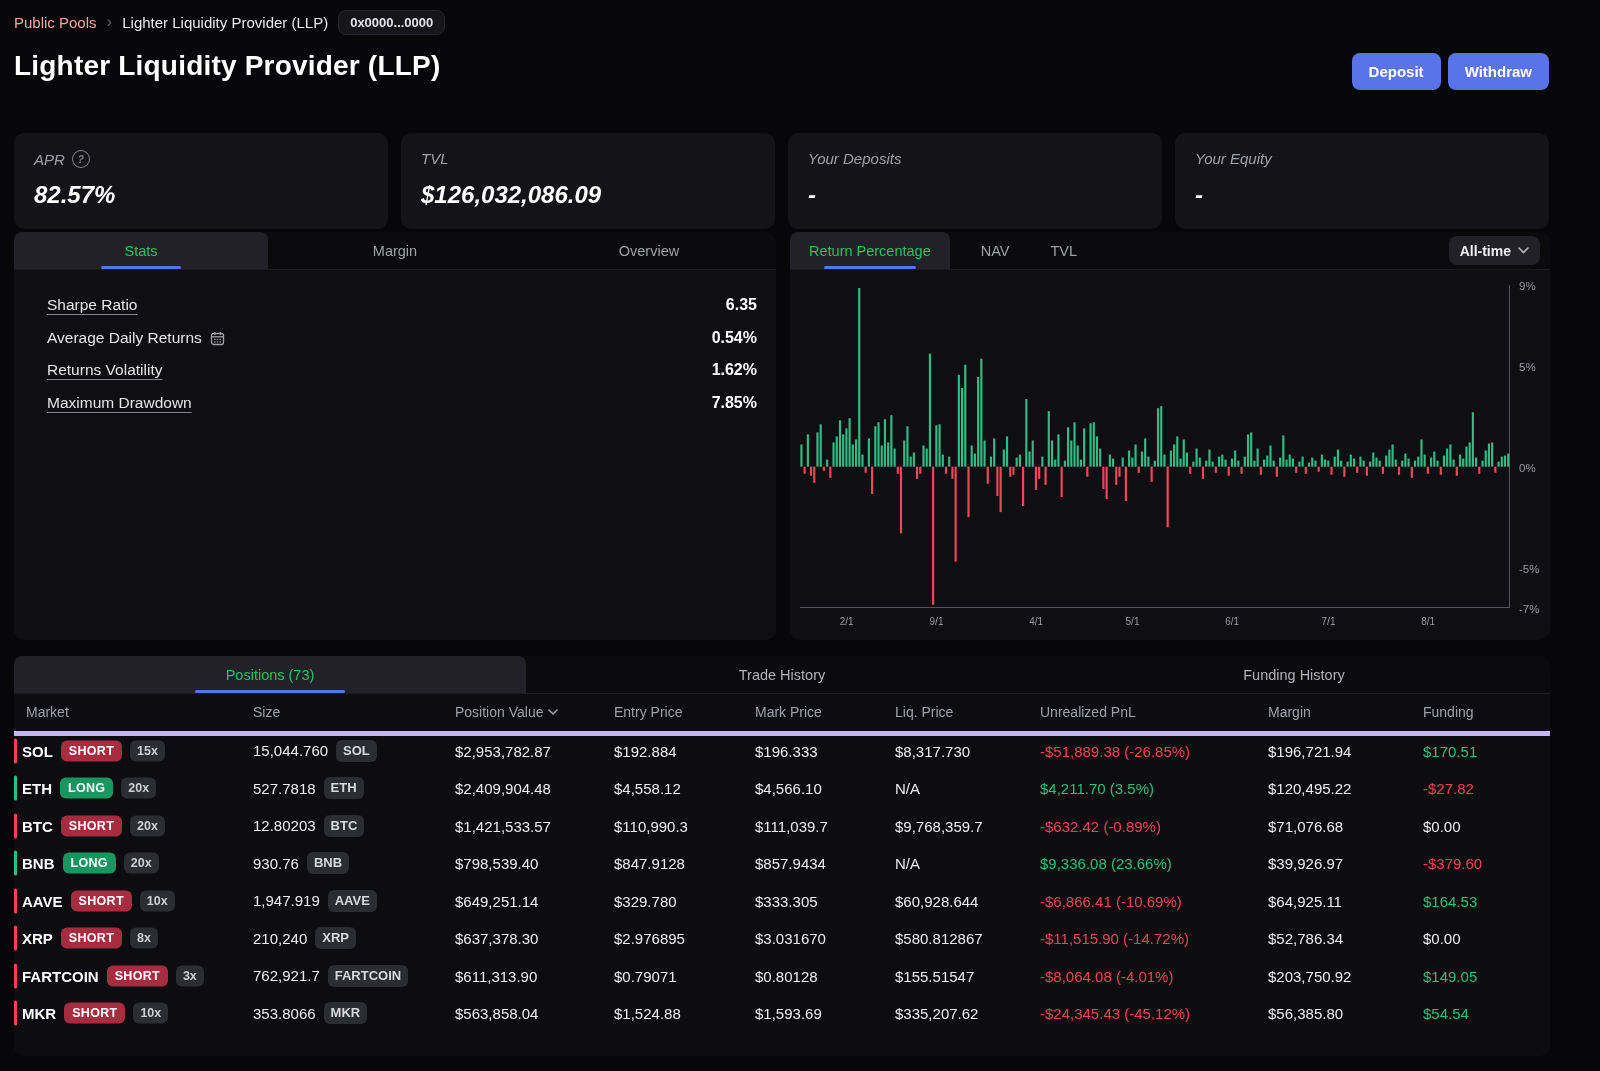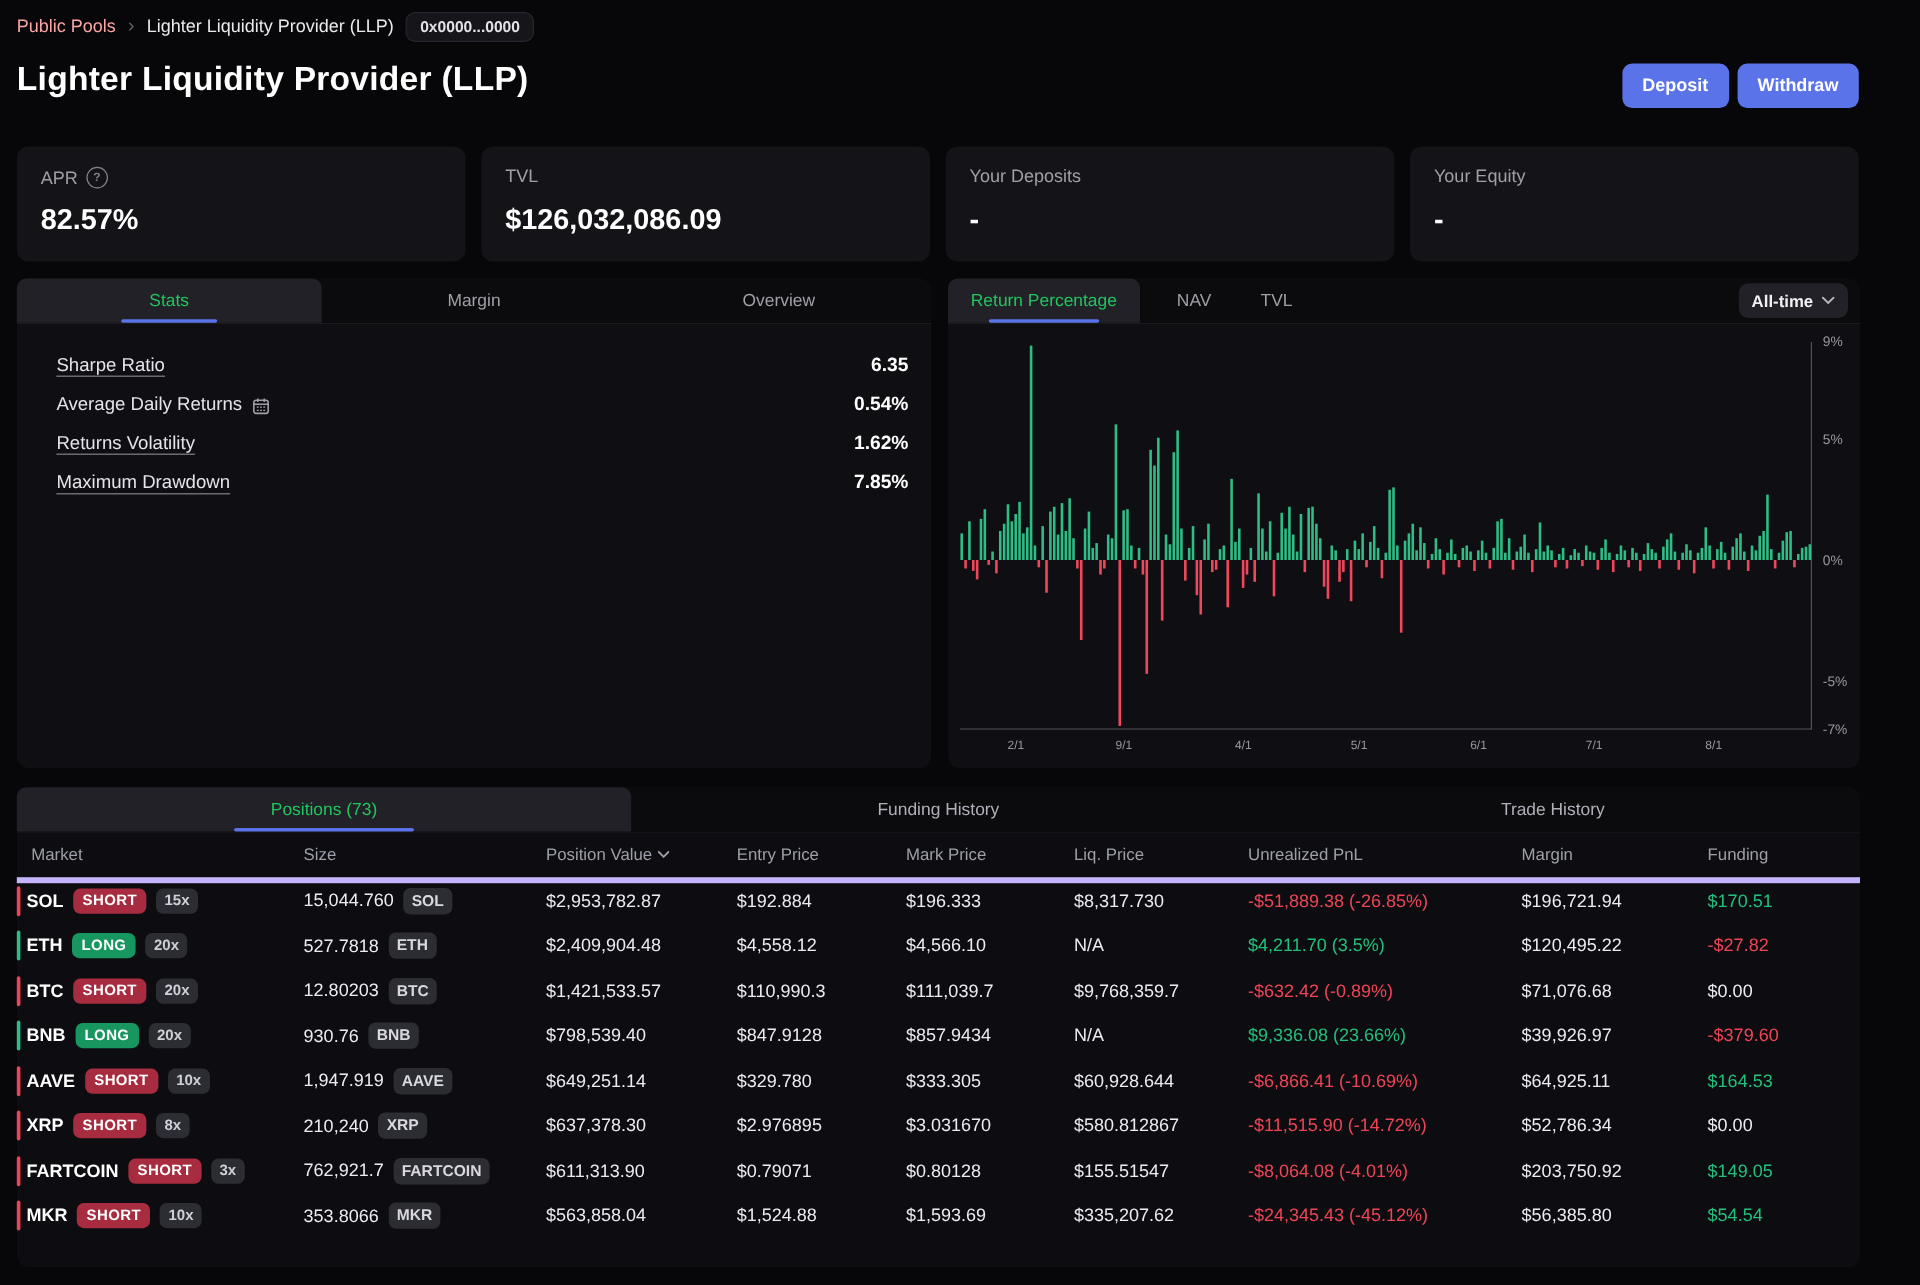--- a/index.html
+++ b/index.html
@@ -12,21 +12,21 @@
   .bc-sep{color:#5f5f68;font-size:17px;line-height:1;margin-top:-2px;}
   .bc-current{color:#e9e9ee;}
   .addr-badge{background:#15151a;border:1px solid #26262d;border-radius:8px;padding:4px 11px;
               font-size:13px;font-weight:600;color:#e2e2e8;}
   .page-title{position:absolute;left:14px;top:50px;font-size:28px;font-weight:700;letter-spacing:.2px;color:#fff;}
   .header-actions{position:absolute;top:53px;right:51px;display:flex;gap:7px;}
   .btn{height:37px;padding:0 17px;border:none;border-radius:8px;background:#5a73e8;color:#fff;
        font-family:inherit;font-size:15px;font-weight:600;cursor:pointer;}
 
   
-  .card{position:absolute;top:122px;width:374px;height:96px;background:#141418;border-radius:10px;}
+  .card{position:absolute;top:133px;width:374px;height:96px;background:#141418;border-radius:10px;font-style:italic;}
   .card .label{position:absolute;left:20px;top:17px;font-size:15px;color:#9fa0a6;display:flex;align-items:center;gap:7px;}
   .card .value{position:absolute;left:20px;top:48px;font-size:24px;font-weight:700;color:#fff;}
   .help-icon{width:16px;height:16px;border:1.5px solid #82828a;border-radius:50%;display:inline-flex;
              align-items:center;justify-content:center;font-size:10px;color:#82828a;font-weight:700;}
 
   
   .panel{position:absolute;background:#0f0f13;border-radius:10px;}
   .tabbar{display:flex;height:37px;background:#0b0b0e;border-radius:10px 10px 0 0;border-bottom:1px solid #1b1b20;}
   .tab{display:flex;align-items:center;justify-content:center;position:relative;color:#9fa0a6;
        font-size:14.5px;cursor:pointer;white-space:nowrap;}
@@ -405,22 +405,22 @@
         <span class="ytick" style="top: 80.8px;">5%</span>
         <span class="ytick" style="top: 181.7px;">0%</span>
         <span class="ytick" style="top: 282.6px;">-5%</span>
         <span class="ytick" style="top: 323px;">-7%</span>
       </div>
   </div>
 
   <div class="panel" style="left:14px;top:656px;width:1536px;height:400px;background:#0d0d11;">
     <div class="tabbar">
       <div class="tab grow active" style="--uw:150px;">Positions (73)</div>
+      <div class="tab grow" style="color:#b0b0b8;">Trade History</div>
       <div class="tab grow" style="color:#b0b0b8;">Funding History</div>
-      <div class="tab grow" style="color:#b0b0b8;">Trade History</div>
     </div>
     <div class="thead">
       <div class="th" style="left:12px;">Market</div>
       <div class="th" style="left:239px;">Size</div>
       <div class="th" style="left:441px;">
         <span>Position Value</span>
         <svg class="chev" width="10" height="6" viewBox="0 0 10 6">
           <path d="M1 1l4 4 4-4" stroke="#9da0a8" stroke-width="1.5" fill="none" stroke-linecap="round"></path>
         </svg>
       </div>

